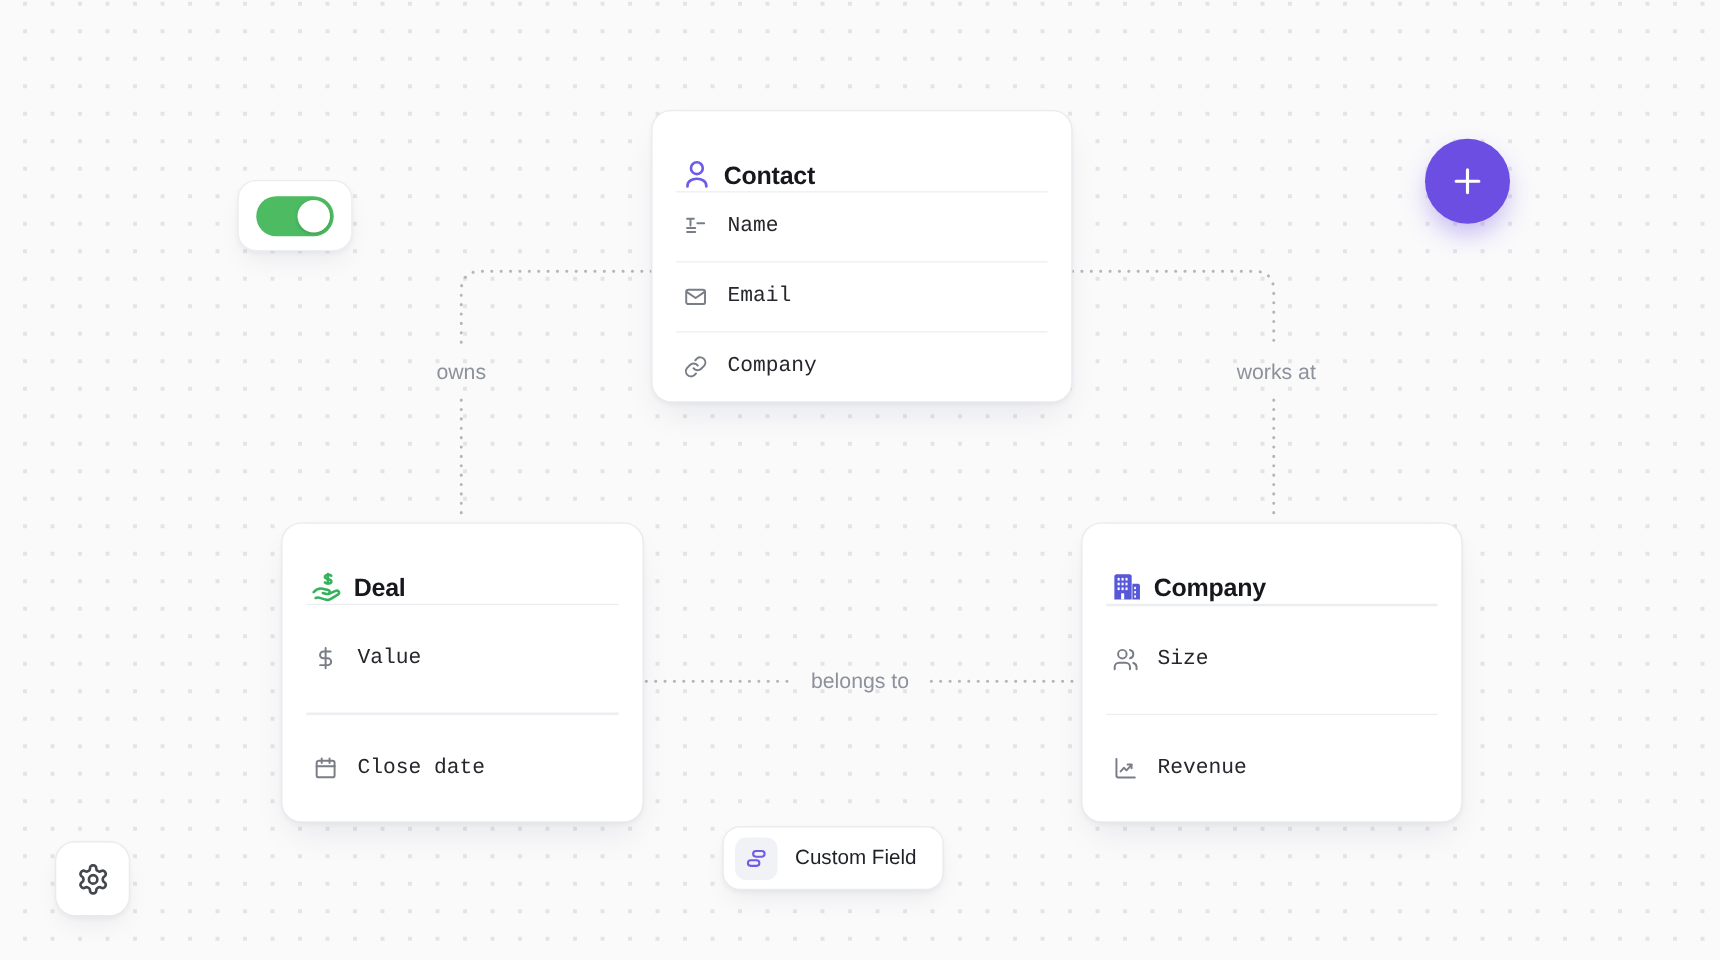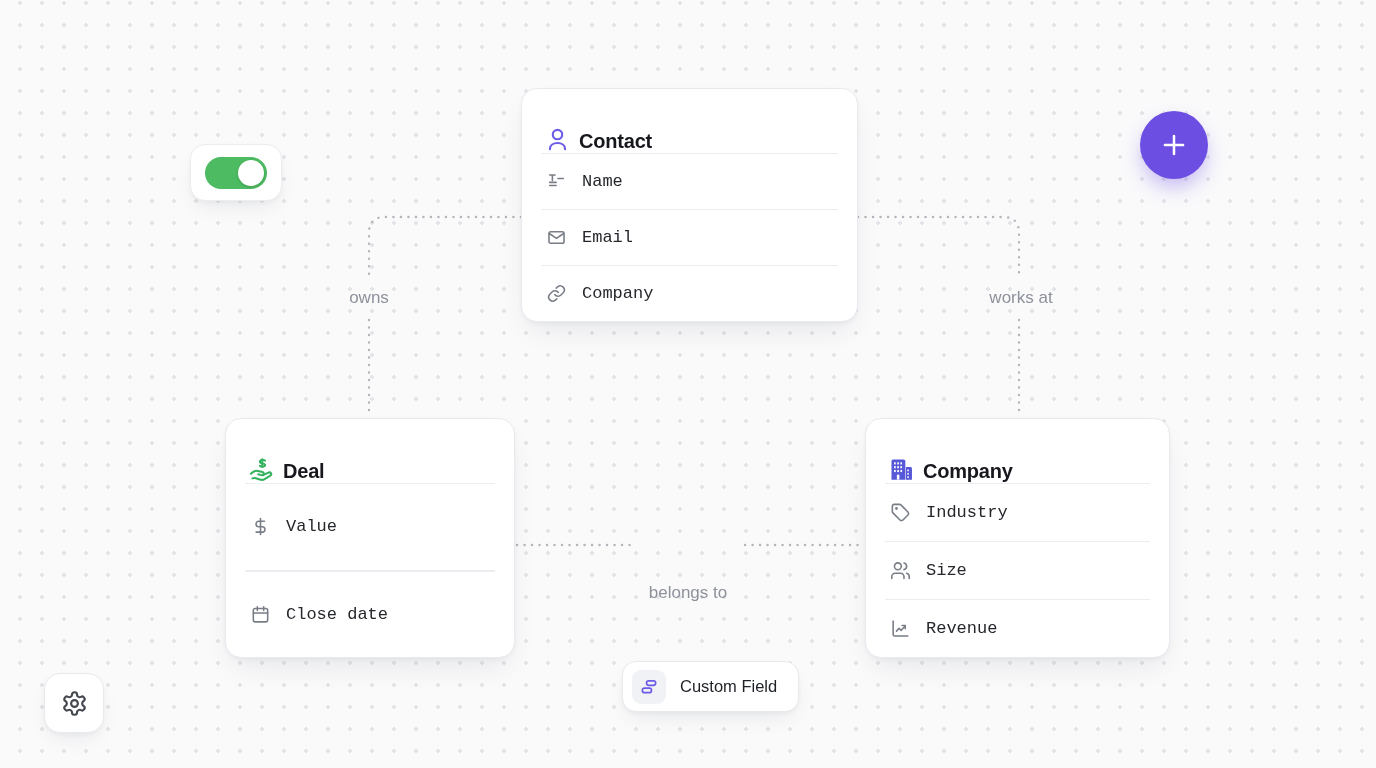--- a/index.html
+++ b/index.html
@@ -99,21 +99,21 @@
     width: 60px; height: 60px; border-radius: 16px;
     background: #fff; border: 1px solid #E9EAEE;
     display: flex; align-items: center; justify-content: center;
     box-shadow: 0 2px 4px rgba(16,24,40,.04), 0 10px 22px -6px rgba(16,24,40,.08);
     cursor: pointer;
   }
   .settings-btn svg { width: 27px; height: 27px; color: #43474E; display: block; }
 
   
   .chip {
-    position: absolute; left: 622px; top: 661px;
+    position: absolute; left: 578px; top: 661px;
     height: 51px;
     background: #fff; border: 1px solid #E9EAEE; border-radius: 14px;
     display: flex; align-items: center;
     gap: 14px;
     padding: 0 21px 0 9px;
     box-shadow: 0 2px 4px rgba(16,24,40,.04), 0 10px 22px -6px rgba(16,24,40,.08);
     cursor: pointer;
   }
   .chip-iconbox {
     width: 34px; height: 34px; border-radius: 9px;
@@ -137,21 +137,21 @@
     <path d="M521 217 L385 217 Q369 217 369 233 L369 276"></path>
     <path d="M369 320 L369 416"></path>
     <path d="M858 217 L1003 217 Q1019 217 1019 233 L1019 276"></path>
     <path d="M1019 320 L1019 416"></path>
     <path d="M517 545 L630 545"></path>
     <path d="M745 545 L863 545"></path>
   </svg>
 
   <span class="rel-label" style="left:369px; top:298px;">owns</span>
   <span class="rel-label" style="left:1021px; top:298px;">works at</span>
-  <span class="rel-label" style="left:688px; top:545px;margin-top:48px;">belongs to</span>
+  <span class="rel-label" style="left:688px; top:545px;">belongs to</span>
 
   <div class="toggle-card">
     <div class="toggle-track">
       <div class="toggle-knob"></div>
     </div>
   </div>
 
   <button class="add-btn">
     <svg viewBox="0 0 24 24" fill="none" stroke="#fff" stroke-width="1.9" stroke-linecap="round">
       <path d="M12 5.2v13.6M5.2 12h13.6"></path>
@@ -239,27 +239,20 @@
             <rect x="11" y="12.4" width="1.5" height="1.9"></rect>
           <rect x="7.9" y="16.6" width="2.2" height="4.4"></rect>
           <rect x="17.2" y="12" width="1.3" height="1.6"></rect>
             <rect x="17.2" y="15" width="1.3" height="1.6"></rect>
             <rect x="17.2" y="18" width="1.3" height="1.6"></rect>
         </g>
       </svg>
       <span class="card-title">Company</span>
     </div>
     <div class="divider"></div>
-    <div class="field-row">
-      <svg class="ficon" viewBox="0 0 24 24" fill="none" stroke="currentColor" stroke-width="1.8" stroke-linecap="round" stroke-linejoin="round">
-        <path d="M2.7 11V4.7c0-1.1.9-2 2-2H11c.5 0 1 .2 1.4.6l8.1 8.1a2.4 2.4 0 0 1 0 3.4l-5.7 5.7a2.4 2.4 0 0 1-3.4 0l-8.1-8.1c-.4-.4-.6-.9-.6-1.4z"></path>
-        <circle cx="7.4" cy="7.4" r=".7" fill="currentColor"></circle>
-      </svg>
-      <span class="field-label">Industry</span>
-    </div>
     <div class="divider"></div>
     <div class="field-row">
       <svg class="ficon" viewBox="0 0 24 24" fill="none" stroke="currentColor" stroke-width="1.8" stroke-linecap="round" stroke-linejoin="round">
         <circle cx="9" cy="7.2" r="3.9"></circle>
         <path d="M16 21v-1.9a4 4 0 0 0-4-4H6a4 4 0 0 0-4 4V21"></path>
         <path d="M22 21v-1.9a4 4 0 0 0-3-3.85"></path>
         <path d="M16 3.4a3.9 3.9 0 0 1 0 7.6"></path>
       </svg>
       <span class="field-label">Size</span>
     </div>

